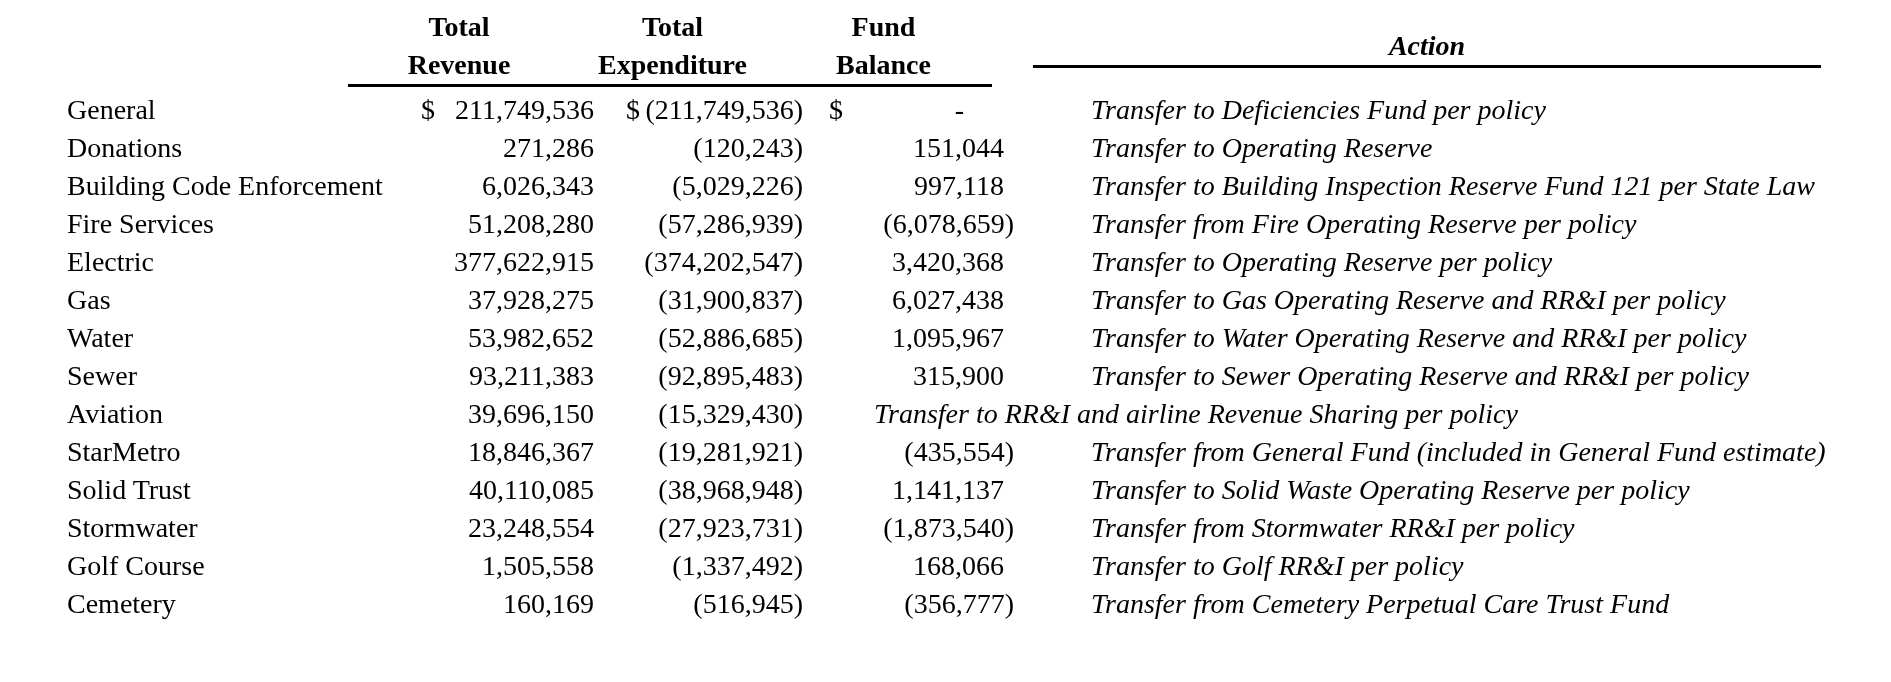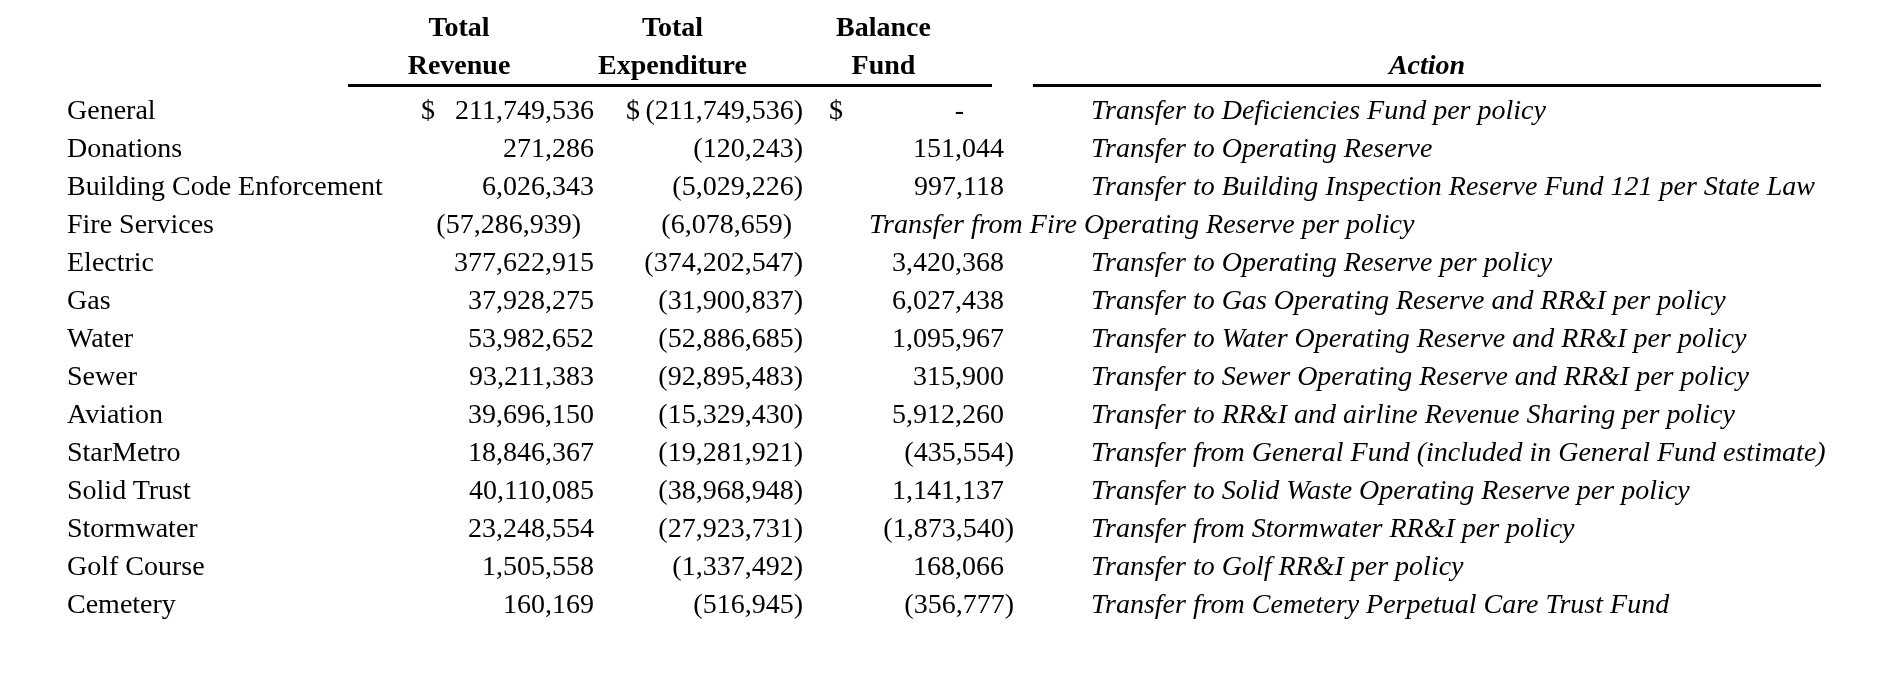--- a/index.html
+++ b/index.html
@@ -14,21 +14,21 @@
 
   
   .c-fund { width: 312px; }
   .c-rev  { width: 222px; }
   .c-exp  { width: 205px; }
   .c-bal  { width: 217px; }
   .c-gap  { width: 41px;  }
   .c-act  { width: 788px; font-style: italic; }
 
   
-  .hdr { display: flex; }
+  .hdr { display: flex; align-items: center; }
   .hcell {
     display: flex; flex-direction: column; justify-content: flex-end;
     text-align: center; font-weight: bold; line-height: 38px;
     white-space: nowrap;
   }
   .underlined { border-bottom: 3px solid #000000; }
 
   
   .rows { margin-top: 4px; margin-left: 31px; }
   .row { display: flex; height: 38px; line-height: 38px; white-space: nowrap; }
@@ -51,22 +51,22 @@
     <div class="hcell c-fund"></div>
     <div class="hcell c-rev underlined">
       <div>Total</div>
       <div>Revenue</div>
     </div>
     <div class="hcell c-exp underlined">
       <div>Total</div>
       <div>Expenditure</div>
     </div>
     <div class="hcell c-bal underlined">
+      <div>Fund</div>
       <div>Balance</div>
-      <div>Fund</div>
     </div>
     <div class="hcell c-gap"></div>
     <div class="hcell c-act underlined">
       <div>Action</div>
     </div>
   </div>
 
   <div class="rows">
 
     <div class="row">
@@ -118,20 +118,24 @@
       <div class="cell c-bal num">
           <span class="cur"></span>
           <span class="val bal-pos">997,118</span>
         </div>
       <div class="cell c-gap"></div>
       <div class="cell c-act">Transfer to Building Inspection Reserve Fund 121 per State Law</div>
     </div>
 
     <div class="row">
       <div class="cell c-fund">Fire Services</div>
+      <div class="cell c-rev num">
+          <span class="cur"></span>
+          <span class="val">51,208,280</span>
+        </div>
       <div class="cell c-exp num">
           <span class="cur"></span>
           <span class="val">(57,286,939)</span>
         </div>
       <div class="cell c-bal num">
           <span class="cur"></span>
           <span class="val">(6,078,659)</span>
         </div>
       <div class="cell c-gap"></div>
       <div class="cell c-act">Transfer from Fire Operating Reserve per policy</div>
@@ -211,24 +215,20 @@
 
     <div class="row">
       <div class="cell c-fund">Aviation</div>
       <div class="cell c-rev num">
           <span class="cur"></span>
           <span class="val">39,696,150</span>
         </div>
       <div class="cell c-exp num">
           <span class="cur"></span>
           <span class="val">(15,329,430)</span>
-        </div>
-      <div class="cell c-bal num">
-          <span class="cur"></span>
-          <span class="val bal-pos">5,912,260</span>
         </div>
       <div class="cell c-gap"></div>
       <div class="cell c-act">Transfer to RR&amp;I and airline Revenue Sharing per policy</div>
     </div>
 
     <div class="row">
       <div class="cell c-fund">StarMetro</div>
       <div class="cell c-rev num">
           <span class="cur"></span>
           <span class="val">18,846,367</span>

